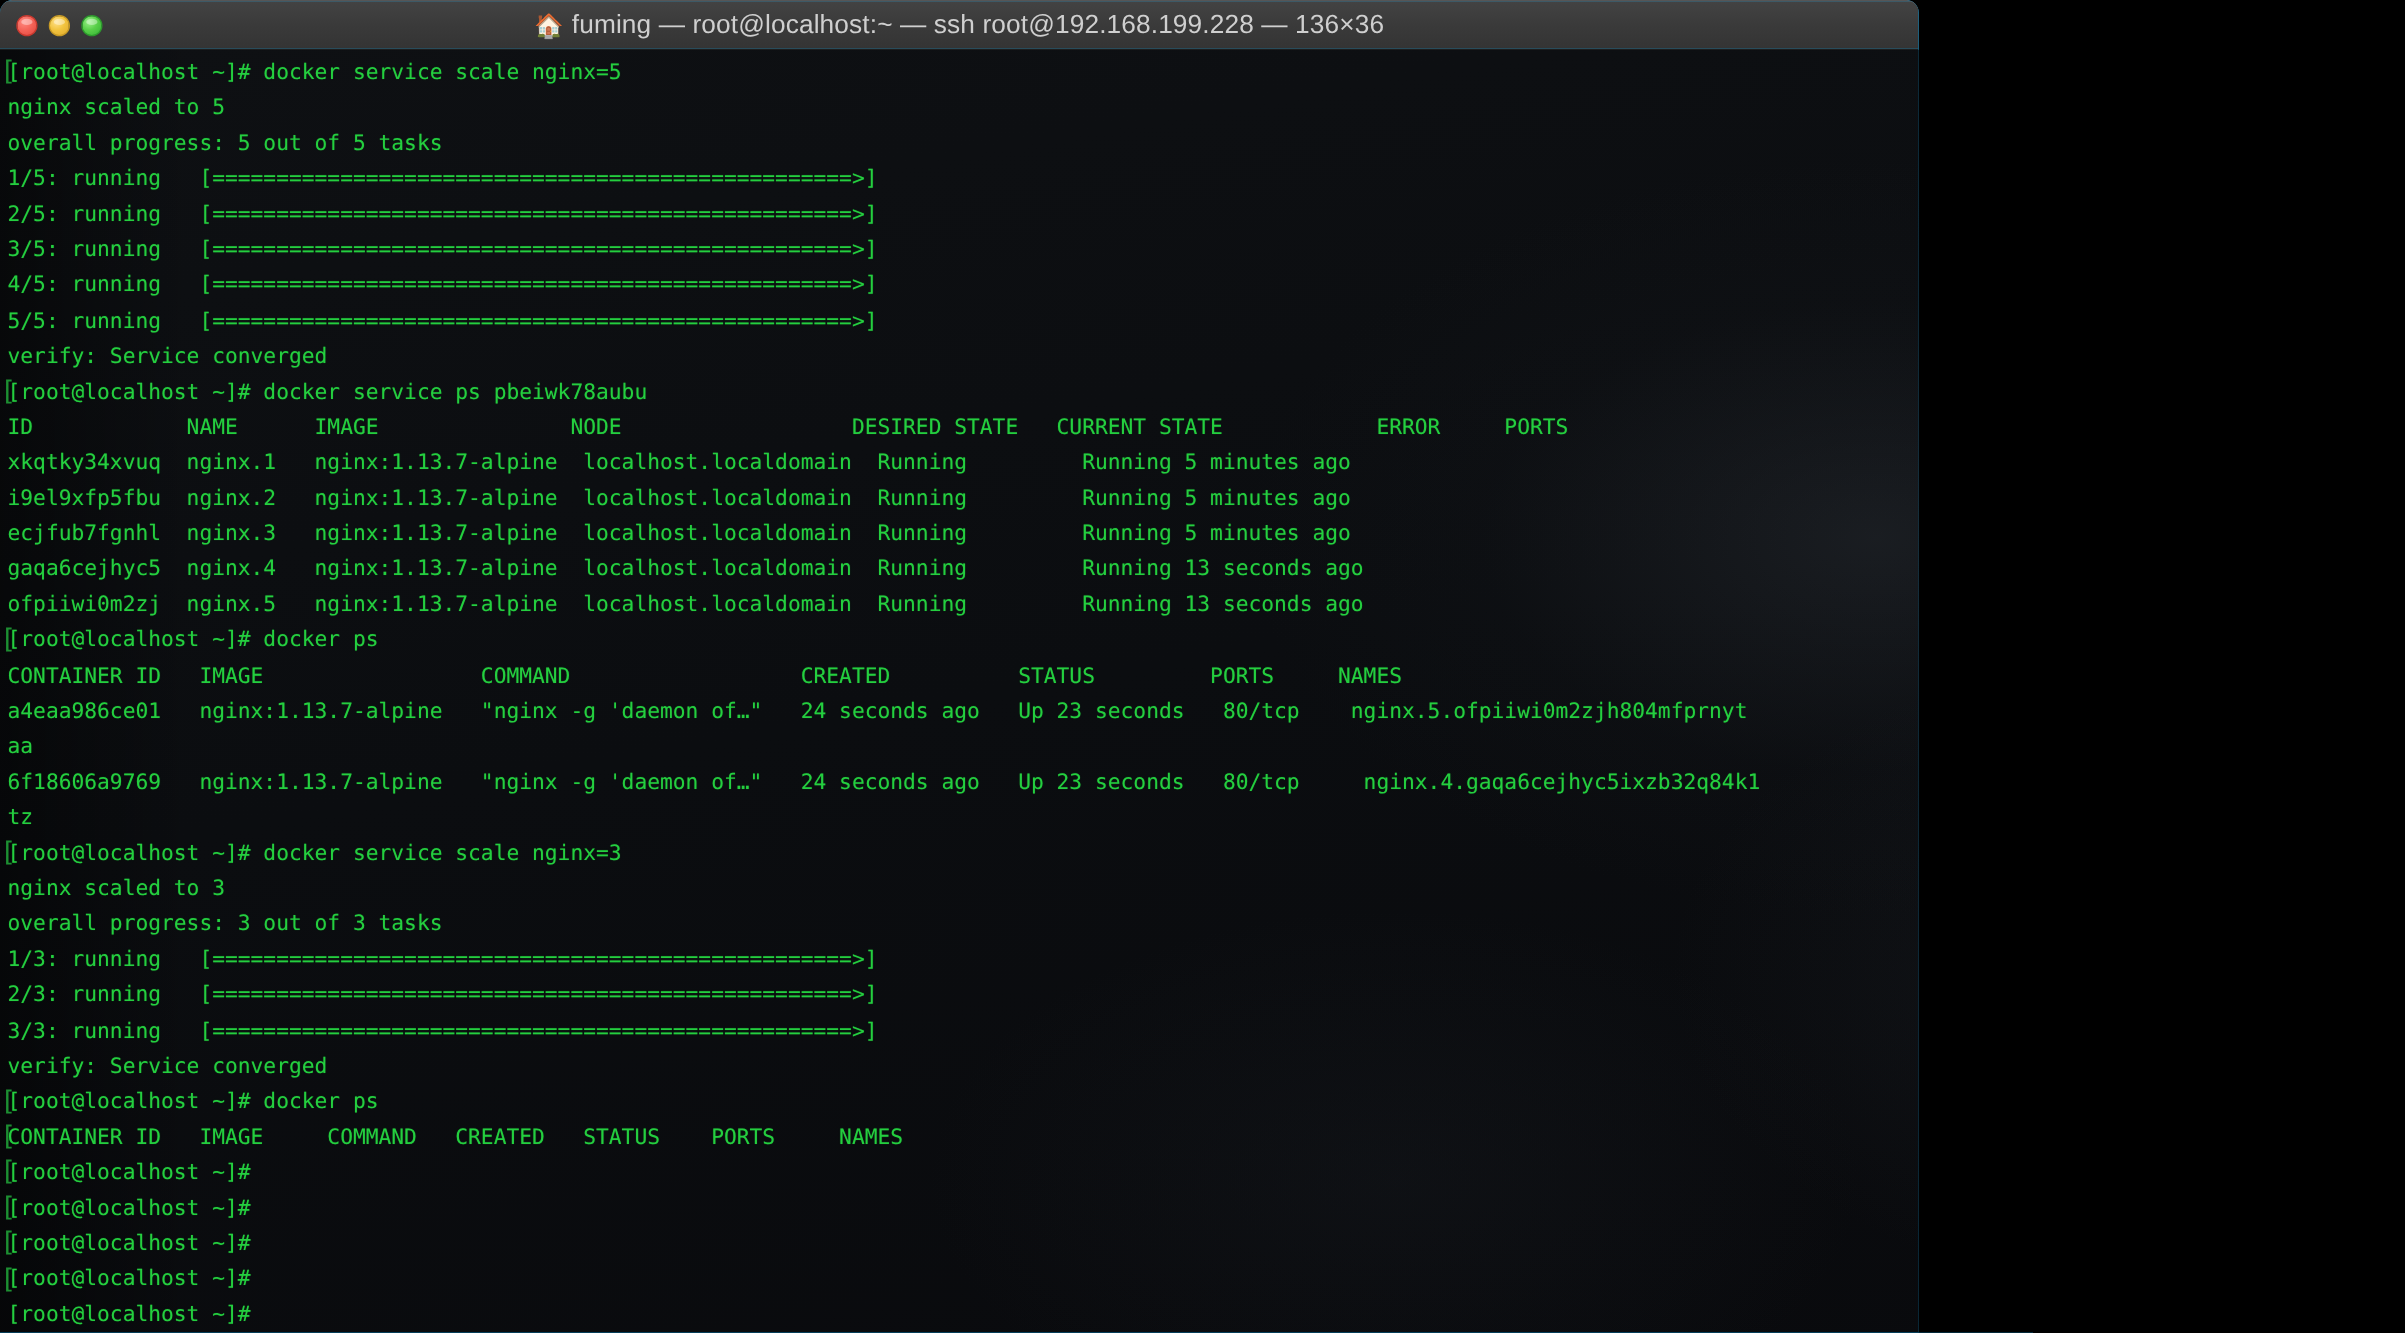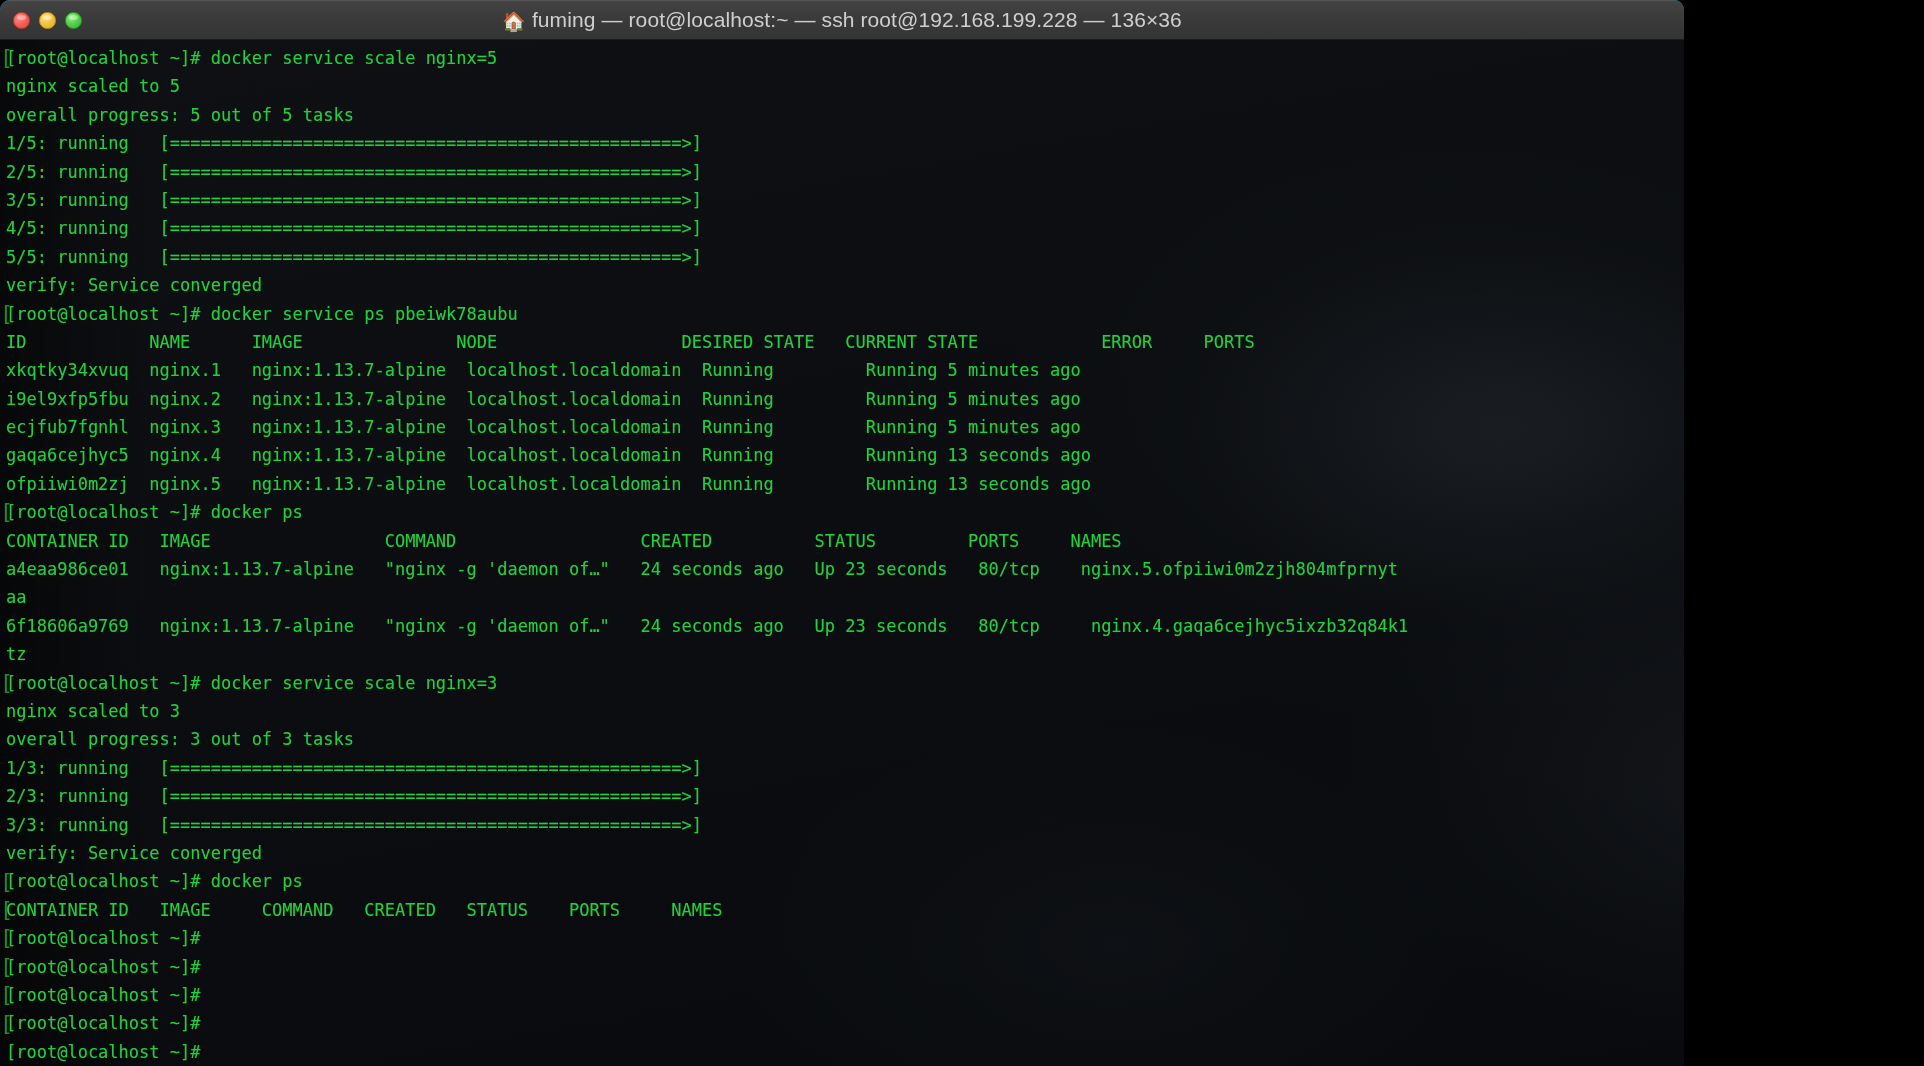--- a/index.html
+++ b/index.html
@@ -10,21 +10,21 @@
   body {
     width: 1924px;
     height: 1066px;
     overflow: hidden;
     font-family: "DejaVu Sans Mono", monospace;
   }
 
   
   .window {
     position: relative;
-    width: 1684px;
+    width: 1535px;
     height: 1066px;
     box-sizing: border-box;
     background: #0ea5e9;
     border-radius: 10px 10px 0 0;
     overflow: hidden;
   }
 
   
   .titlebar {
     position: relative;

